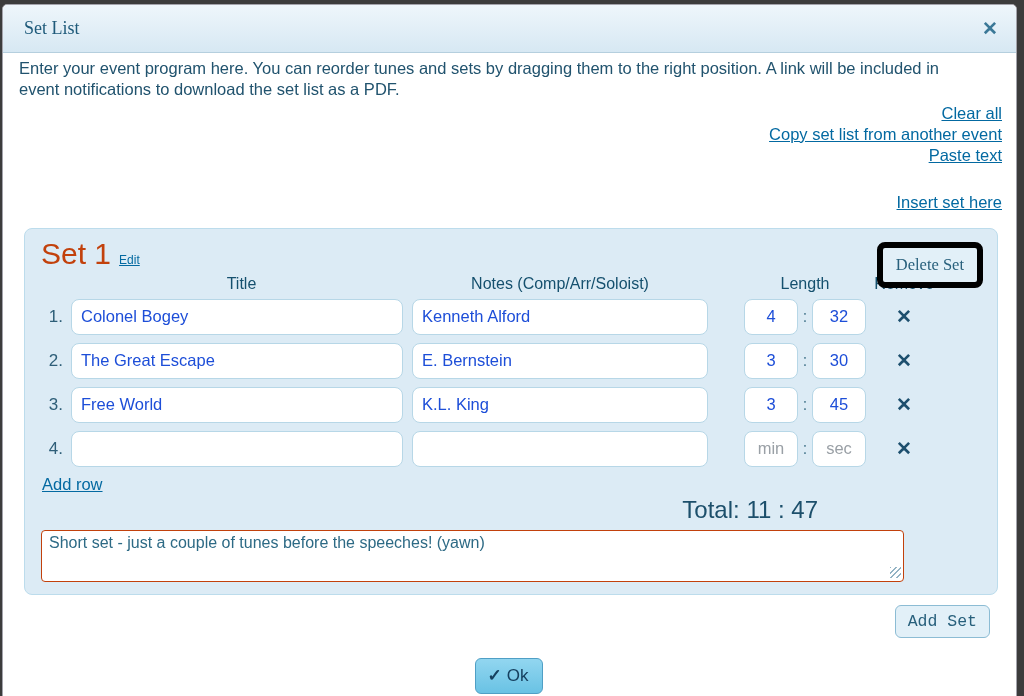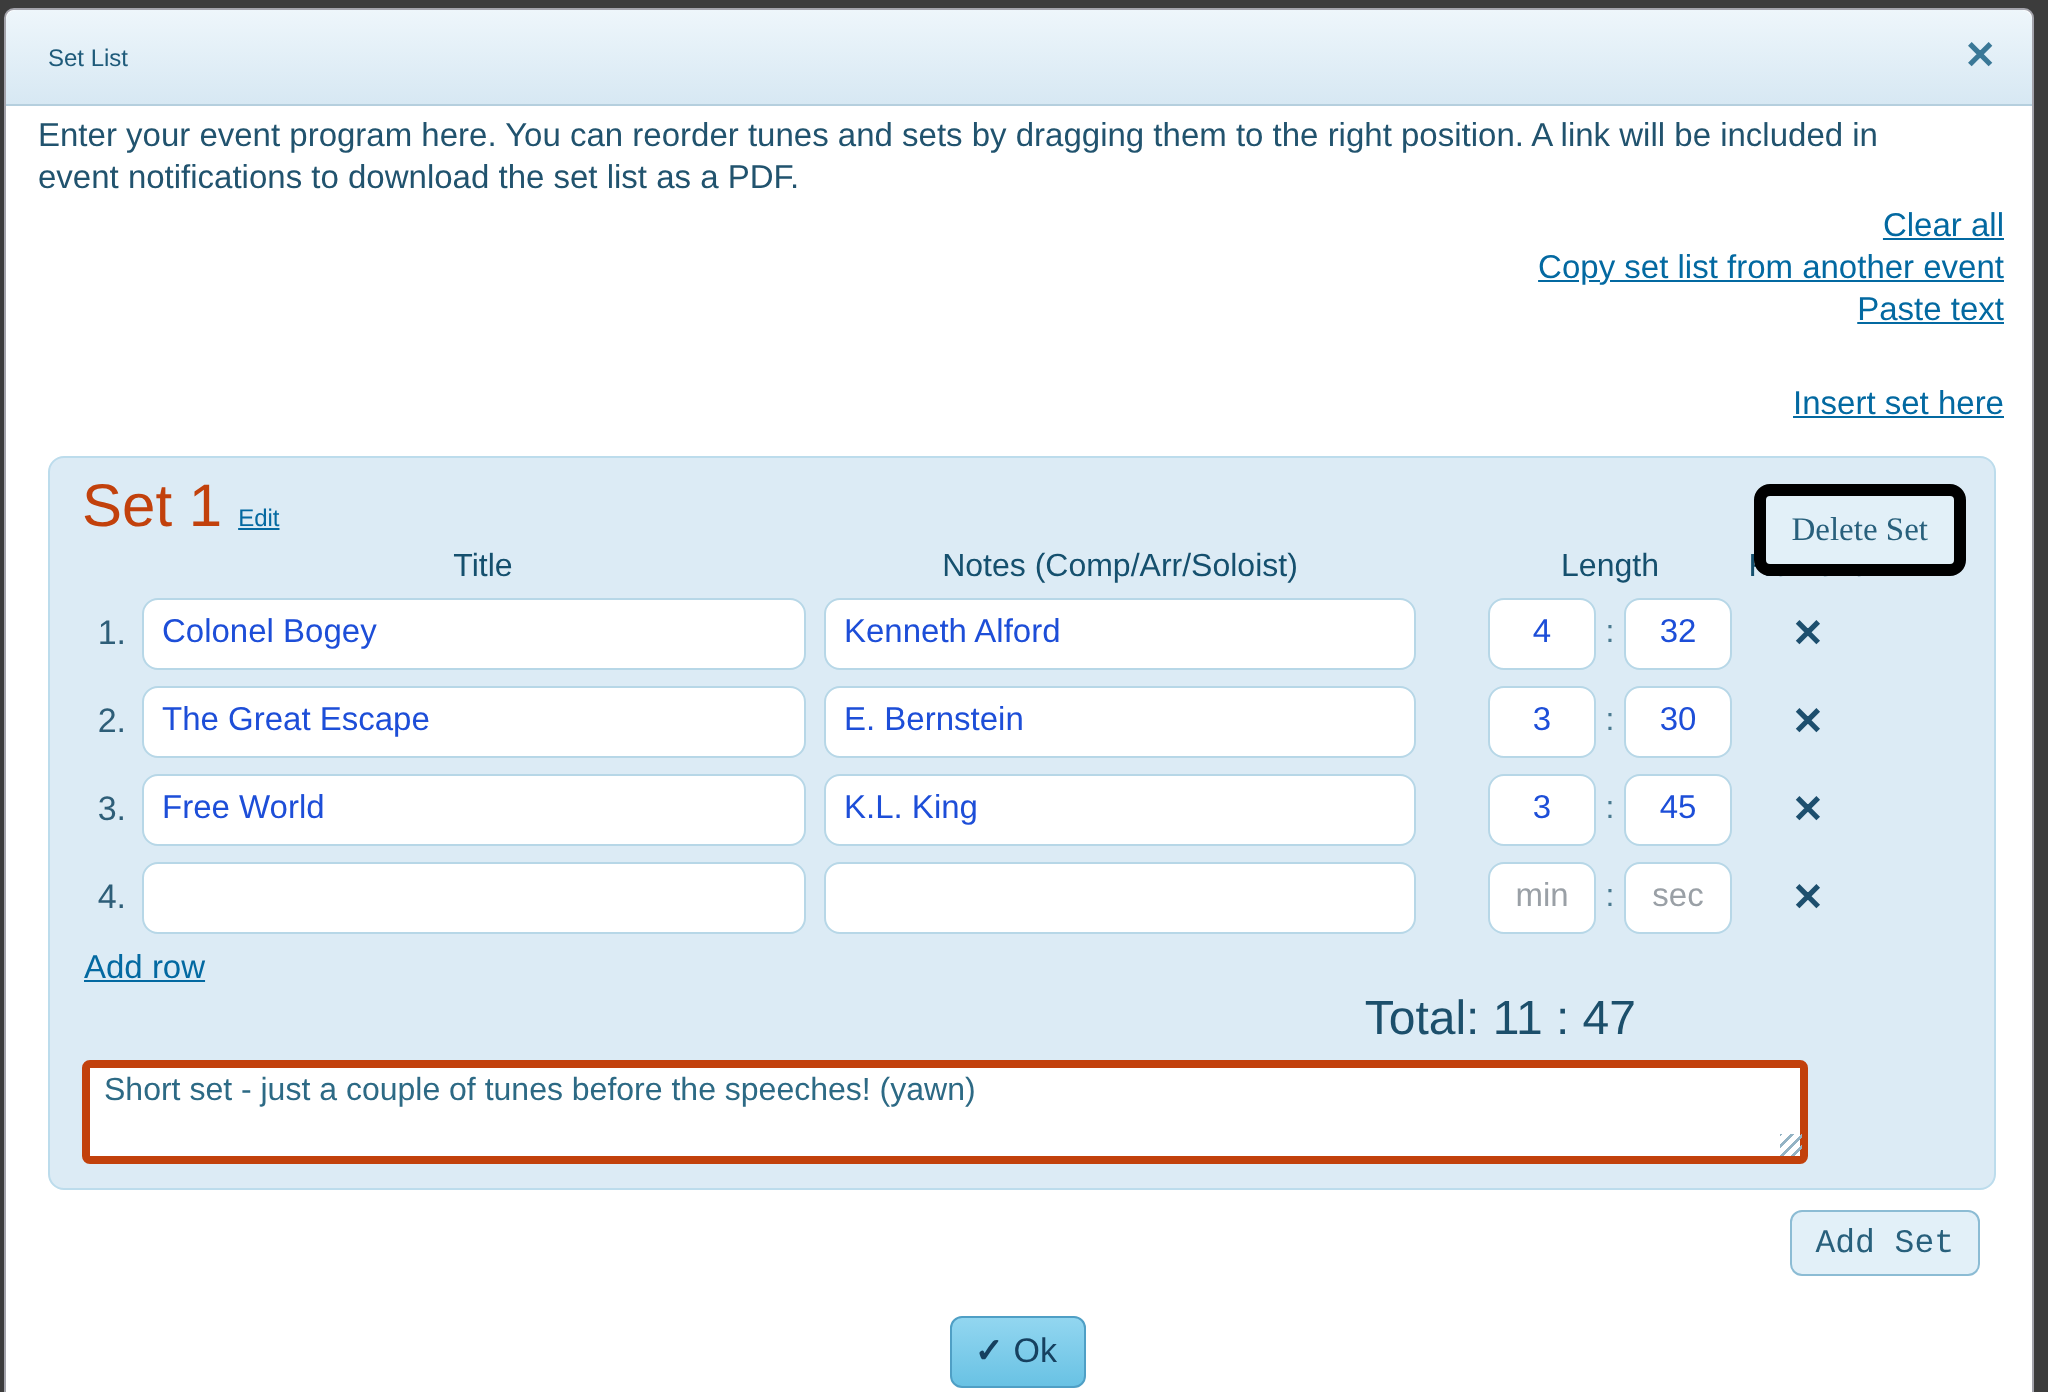--- a/index.html
+++ b/index.html
@@ -18,21 +18,21 @@
   }
   .modal-header {
     height: 48px;
     background: linear-gradient(#eef6fb, #d7e8f3);
     border-bottom: 1px solid #b5cfde;
     border-radius: 5px 5px 0 0;
     display: flex;
     align-items: center;
     padding: 0 18px 0 21px;
   }
-  .modal-title { font-size: 12px; color: #1e5a7a; }
+  .modal-title { font-size: 18px; color: #1e5a7a; font-family: Liberation Serif, serif; }
   .close-btn {
     margin-left: auto;
     font-size: 19px;
     font-weight: bold;
     color: #3a7897;
     cursor: pointer;
     line-height: 1;
   }
   .modal-body { padding: 5px 14px 0 13px; }
   .description {
@@ -128,21 +128,21 @@
     padding-right: 163px;
     font-size: 24px;
     color: #1c4f6b;
     margin-top: 2px;
   }
   .ta-wrap { position: relative; margin-top: 6px; width: 863px; }
   textarea {
     width: 863px;
     height: 52px;
     background: #ffffff;
-    border: 4px solid #c2410c;
+    border: 1px solid #c2410c;
     border-radius: 4px;
     font-size: 16px;
     color: #2d6a85;
     font-family: "Liberation Sans", sans-serif;
     padding: 3px 7px;
     resize: none;
     outline: none;
     display: block;
   }
   .ta-wrap::after {

